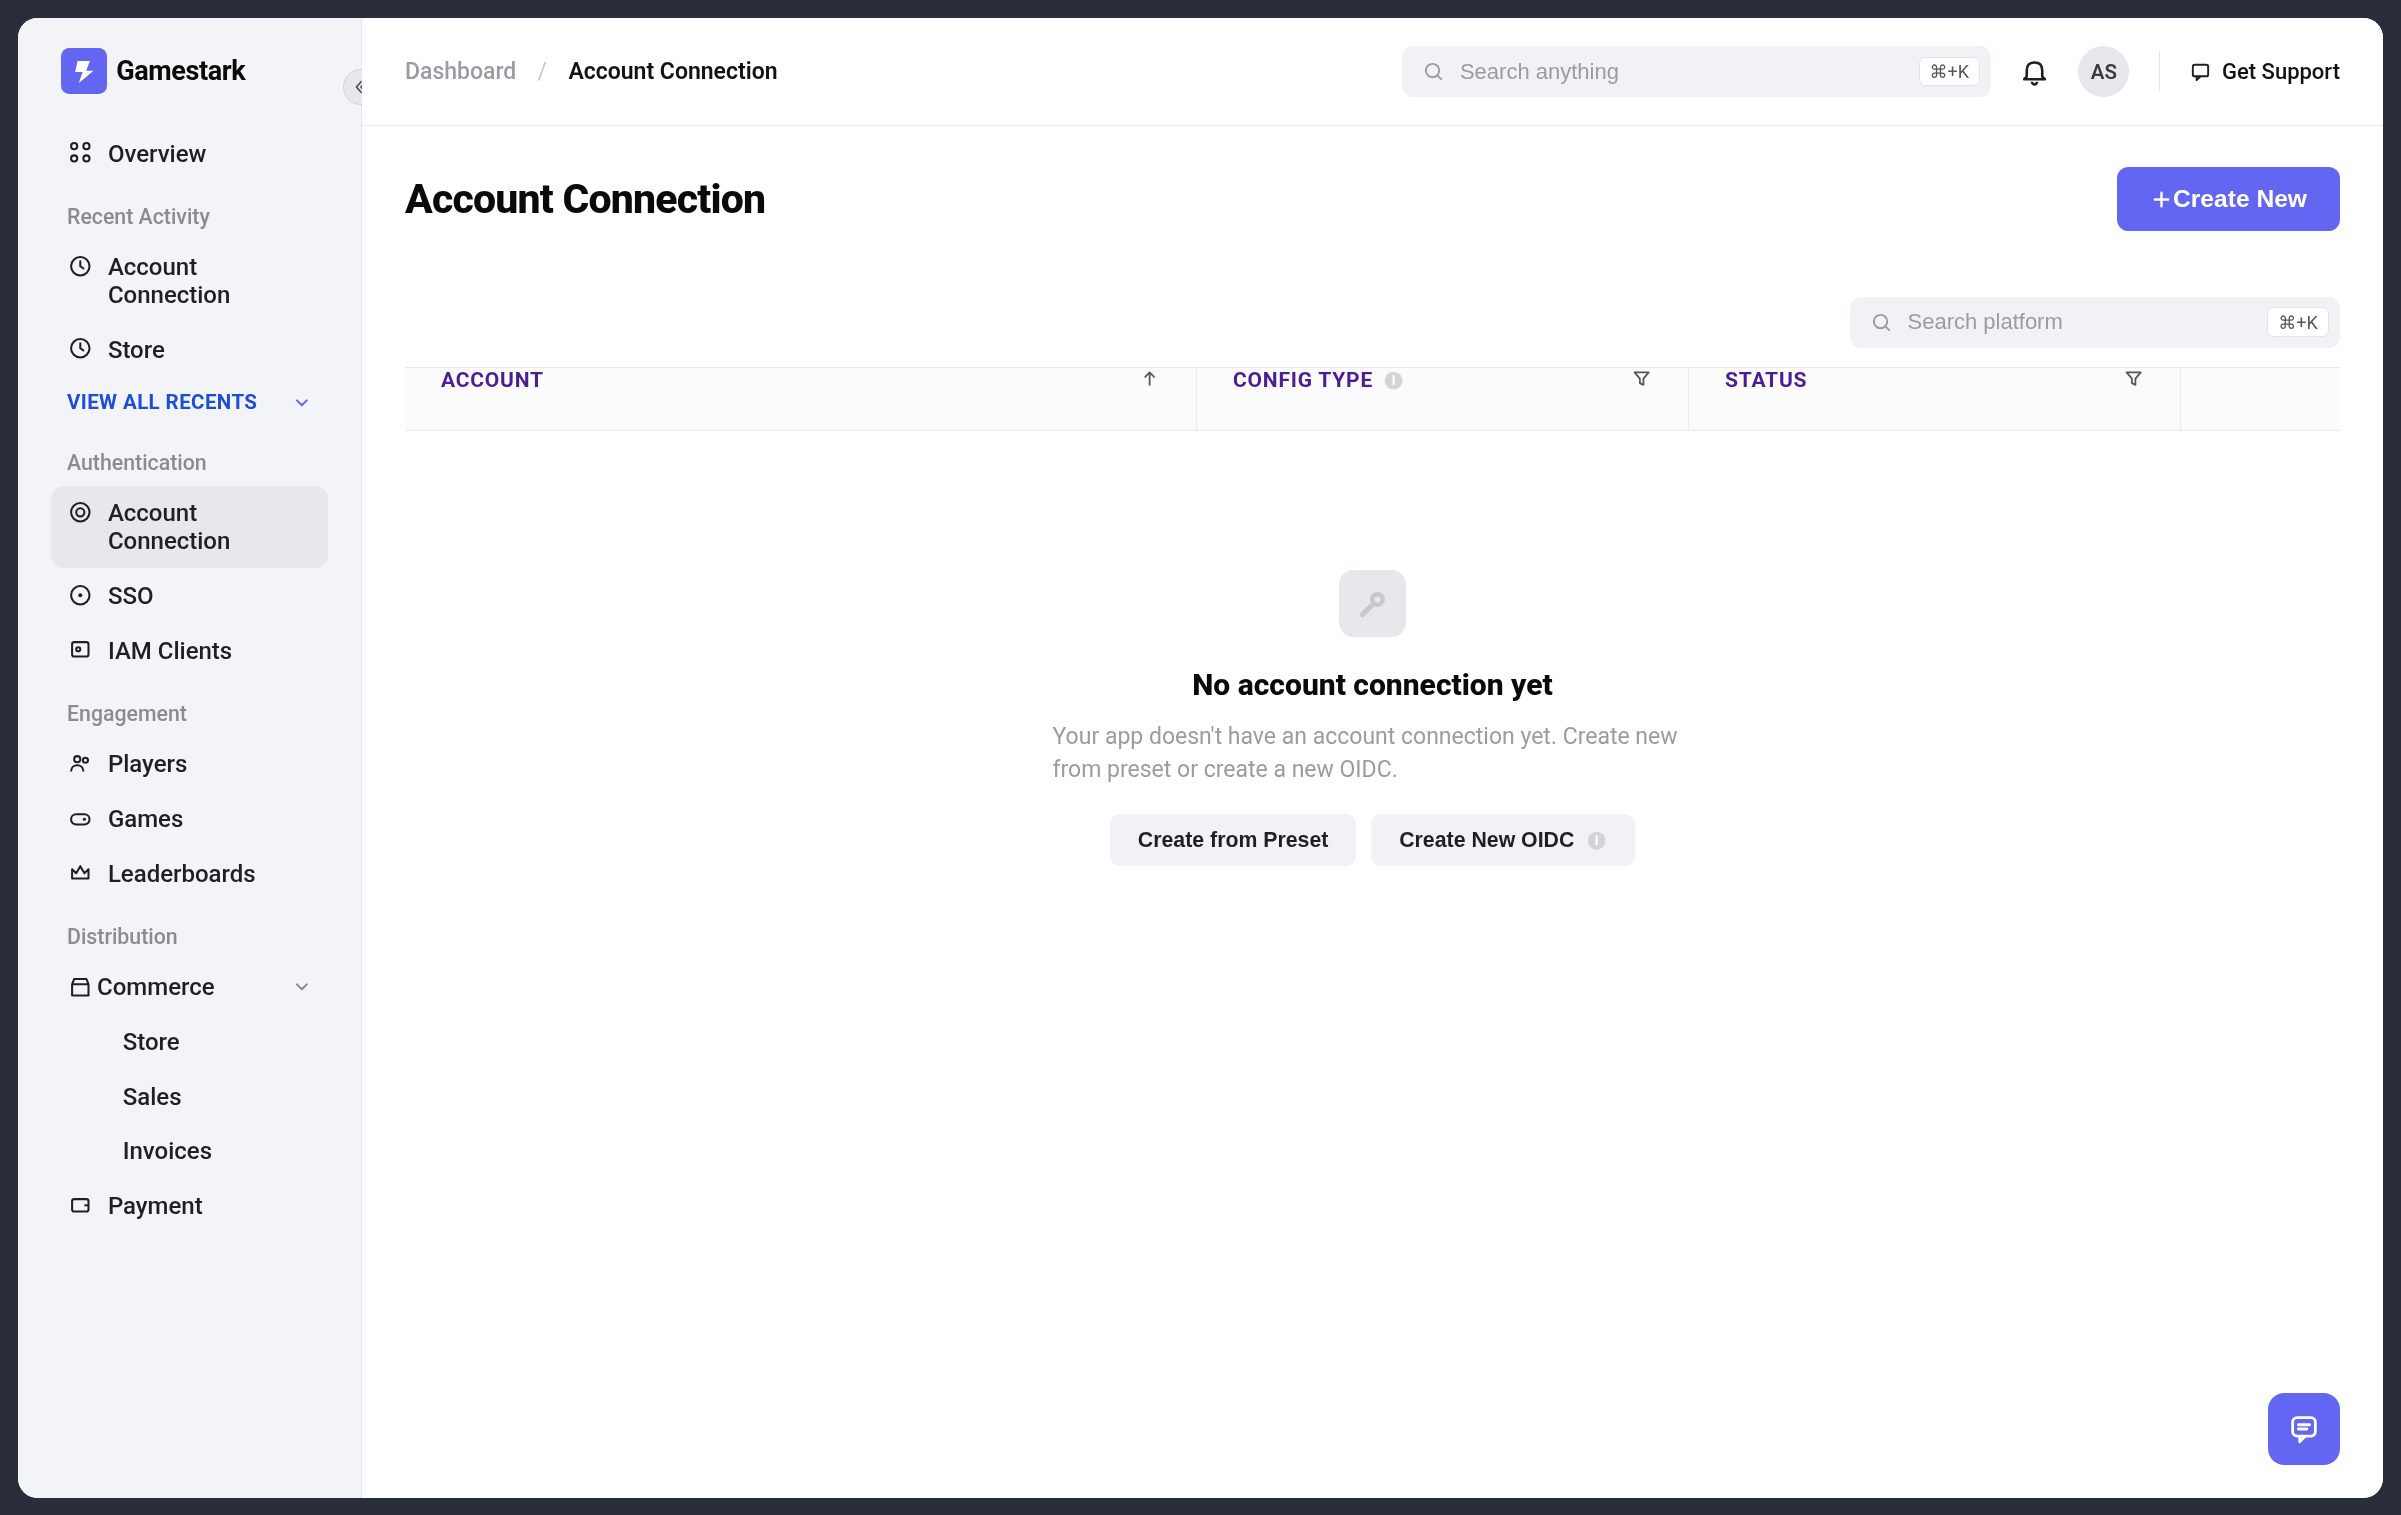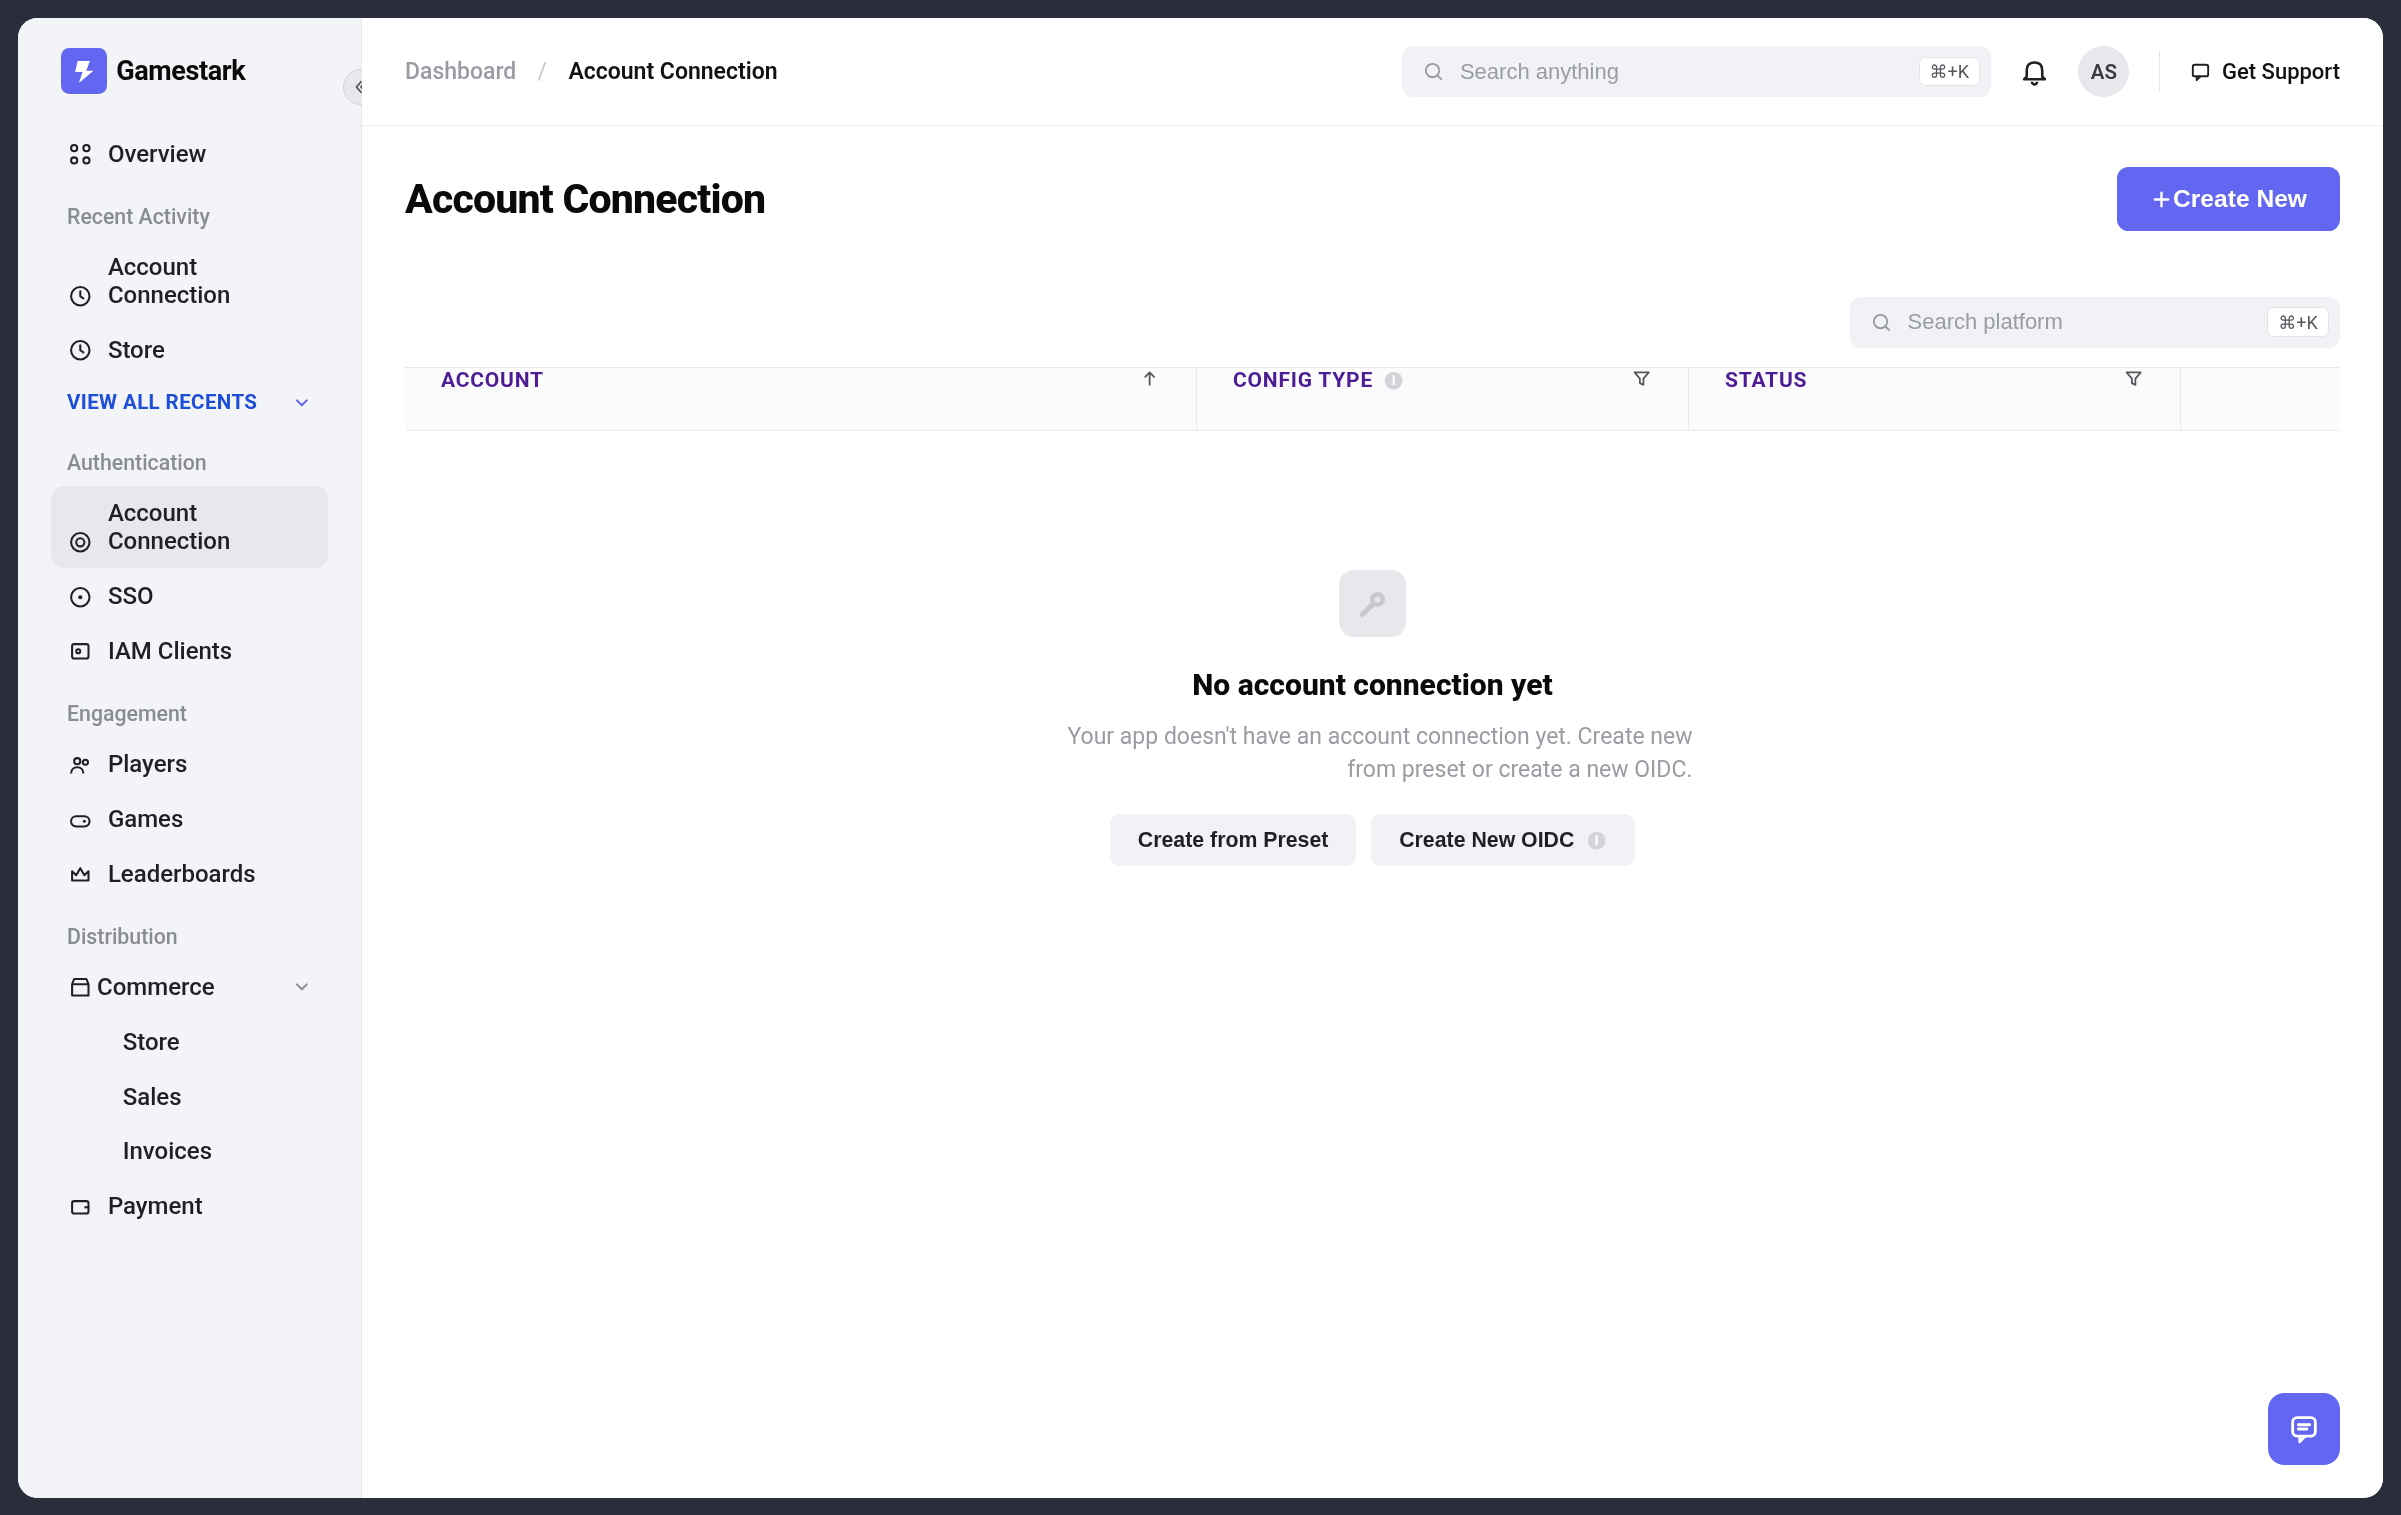--- a/index.html
+++ b/index.html
@@ -45,21 +45,21 @@
       justify-content: center;
     }
     .brand-name {
       font-size: 27px;
       font-weight: 700;
       color: #0a0a0a;
       letter-spacing: -0.4px;
     }
     .nav-item {
       display: flex;
-      align-items: flex-end;
+      align-items: flex-start;
       gap: 14.8px;
       padding: 13px 16.4px;
       margin: 0.8px 19.7px;
       border-radius: 13px;
       cursor: pointer;
       font-size: 24px;
       color: #1f2024;
       font-weight: 500;
     }
     .nav-item.active {
@@ -294,21 +294,21 @@
     }
     .empty-title {
       font-size: 30px;
       font-weight: 800;
       color: #0a0a0a;
       margin-bottom: 18px;
     }
     .empty-desc {
       font-size: 23px;
       color: #9a9ca4;
-      text-align: right;
+      text-align: left;
       line-height: 1.45;
       max-width: 640px;
       margin-bottom: 28px;
     }
     .empty-actions { display: flex; gap: 14.8px; }
     .btn-secondary {
       background: #f1f2f5;
       color: #1f2024;
       border: none;
       border-radius: 9.8px;

